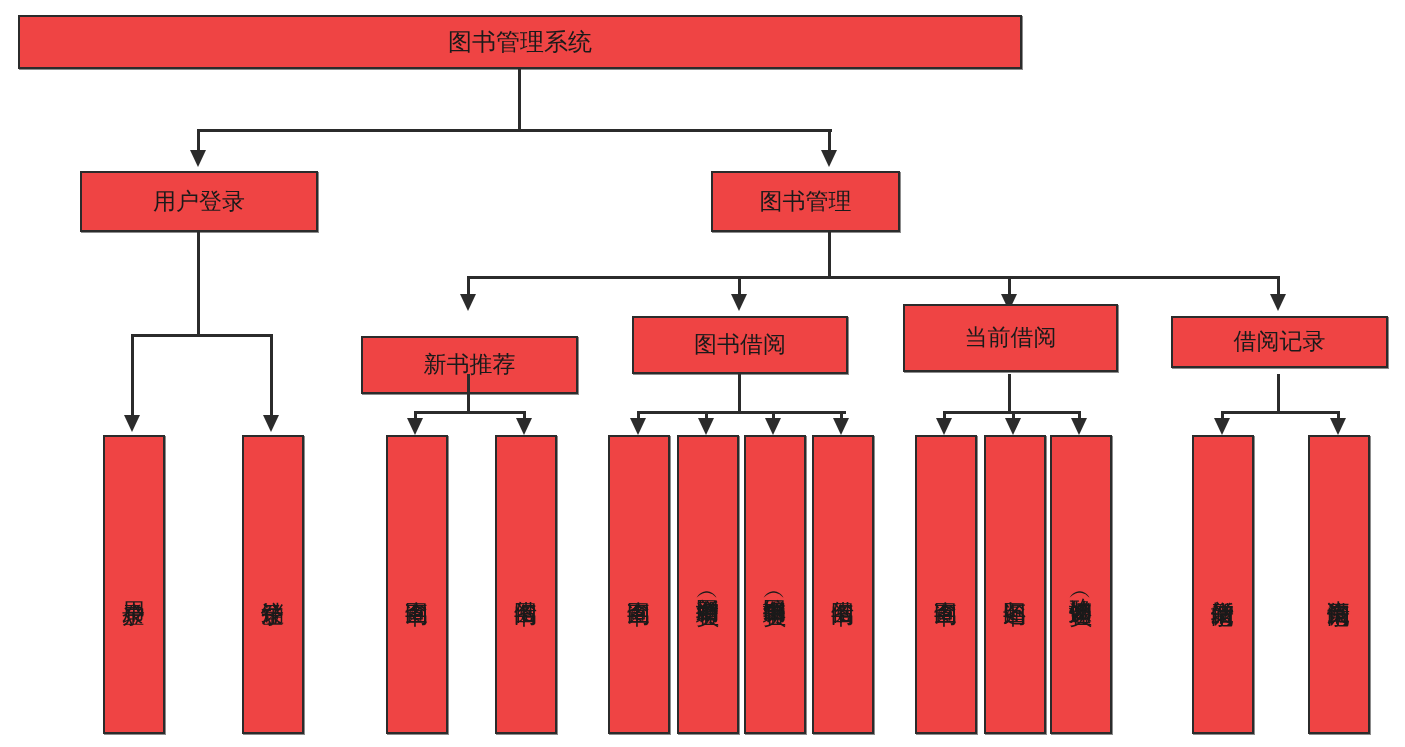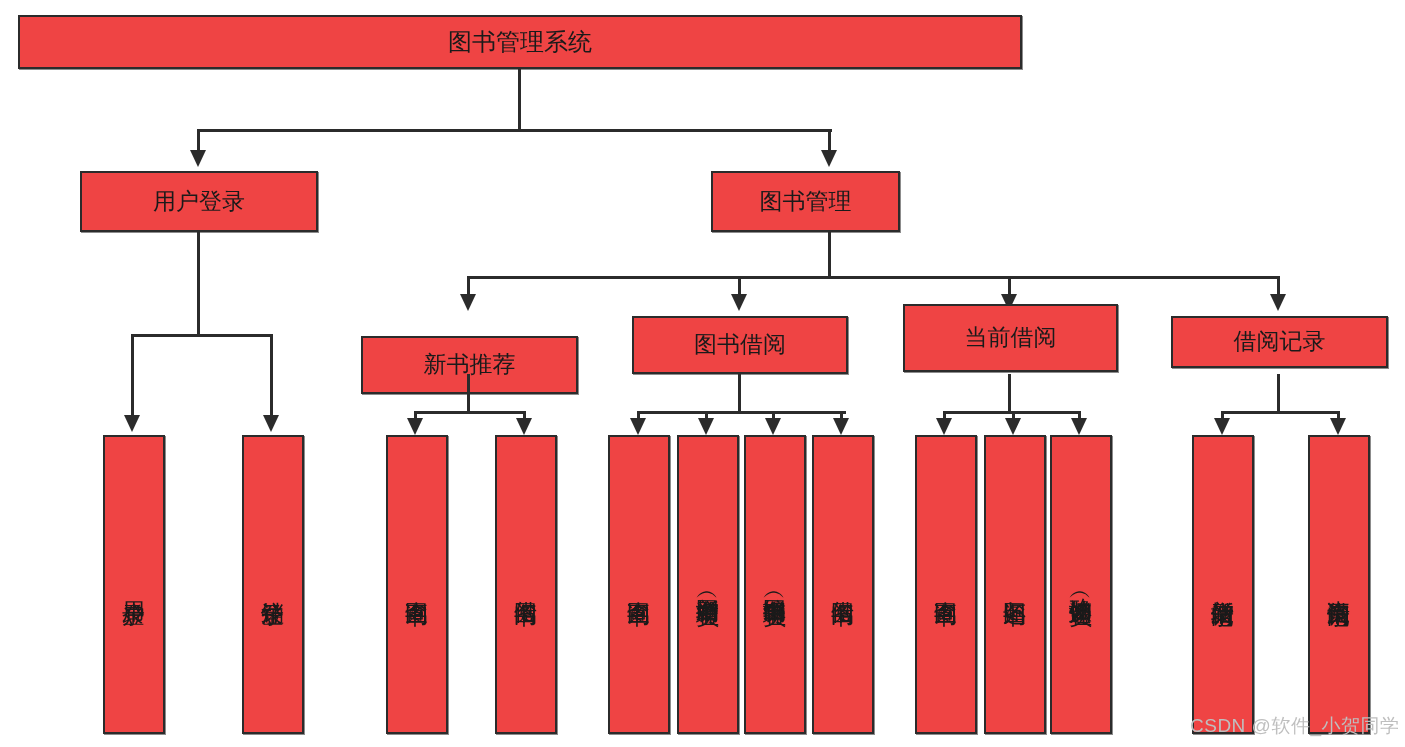--- a/index.html
+++ b/index.html
@@ -202,15 +202,14 @@
     <span class="lbl">确认归还（管理员）</span>
   </div>
 
   <div class="node v" style="left:1192px; top:435px; width:62px; height:299px;">
     <span class="lbl">新增借阅记录</span>
   </div>
   <div class="node v" style="left:1308px; top:435px; width:62px; height:299px;">
     <span class="lbl">查询借阅记录</span>
   </div>
 
-  <div class="watermark" style="left:1190px; top:713px;">CSDN @软件_小贺同学</div>
 
 </div>
 
 </body></html>

